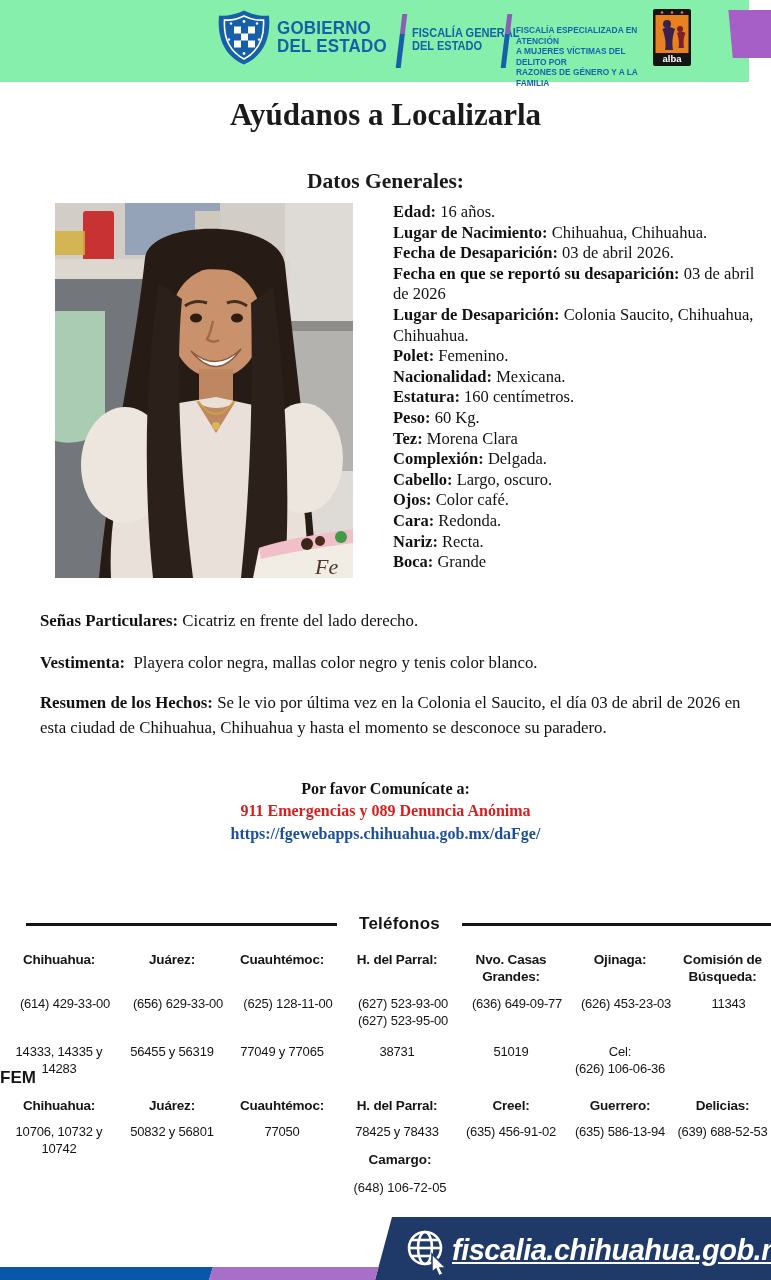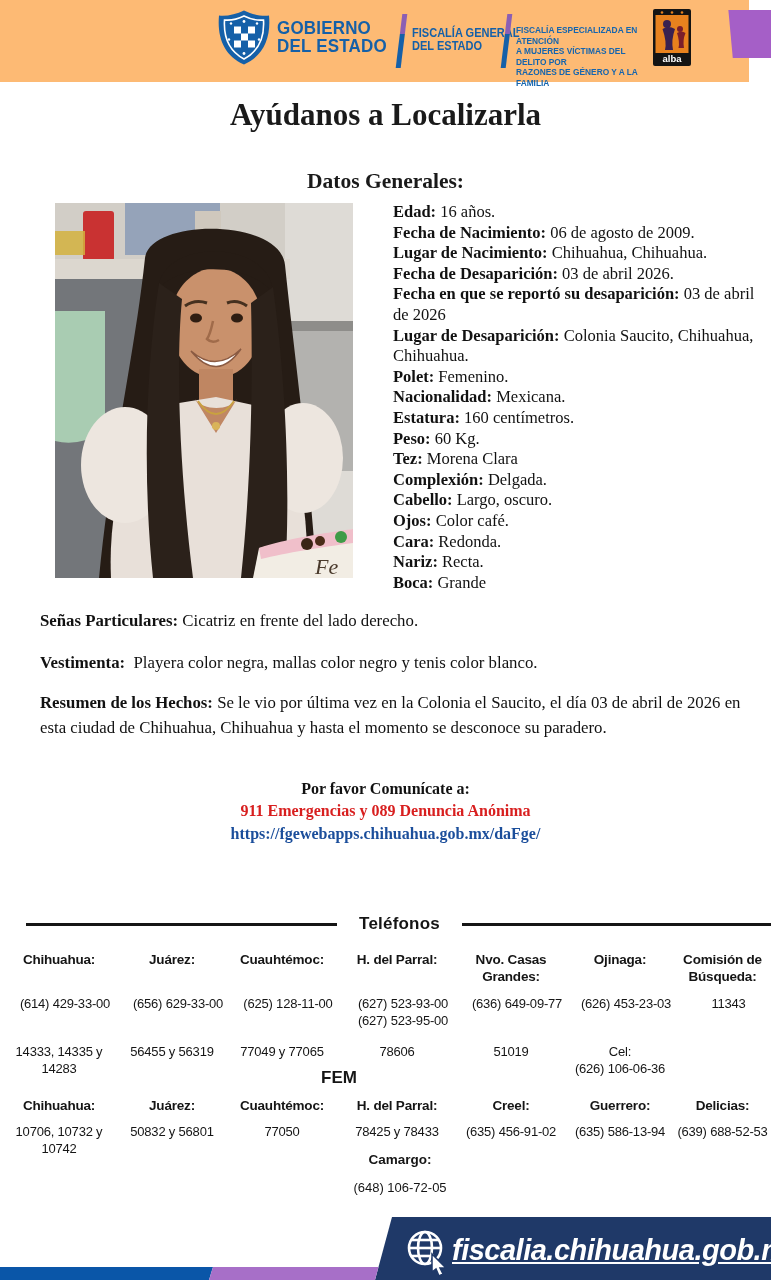--- a/index.html
+++ b/index.html
@@ -1,20 +1,20 @@
 <!DOCTYPE html>
 <html><head>
 <meta charset="utf-8">
 <style>
   * { margin:0; padding:0; box-sizing:border-box; }
   body { background:#ffffff; font-family:"Liberation Serif", serif; }
   .page { position:relative; width:771px; height:1280px; background:#ffffff; overflow:hidden; margin:0 auto; }
 
   
-  .header { position:absolute; top:0; left:0; width:749px; height:82px; background:#fdba74; }
+  .header { position:absolute; top:0; left:0; width:749px; height:82px; background:#86efac; }
   .shield { position:absolute; left:217px; top:9px; width:54px; height:57px; }
   .gob-text { position:absolute; left:277px; top:20px; font-family:"Liberation Sans",sans-serif;
               font-weight:bold; font-size:17.5px; line-height:17.5px; color:#1560a8;
               white-space:pre-line; letter-spacing:0.2px; transform:scaleX(0.97); transform-origin:left; }
   .hdr-divider { position:absolute; top:14px; width:5px; height:54px; transform:skewX(-7deg);
               background:linear-gradient(to bottom,#8b5fb4 0 37%,#1560a8 37% 100%); }
   .div1 { left:399px; } .div2 { left:504px; }
   .fge-text { position:absolute; left:412px; top:27px; font-family:"Liberation Sans",sans-serif;
               font-weight:bold; font-size:12px; line-height:13px; color:#1560a8;
               white-space:pre-line; transform:scaleX(0.92); transform-origin:left; }
@@ -57,21 +57,21 @@
   .rule-title { position:absolute; top:2px; left:14px; width:771px; display:flex; align-items:center; padding:0 12px; }
   .rule-title .line { flex:1; height:3px; background:#151515; }
   .rule-title .t { padding:0 22px; font-size:17px; font-weight:bold; letter-spacing:0.2px; }
   .grid7 { position:absolute; left:0; width:771px; display:grid;
            grid-template-columns:118px 108px 112px 118px 110px 108px 97px;
            text-align:center; white-space:pre-line; letter-spacing:-0.2px; }
   .grid7 > div { padding:0 2px; }
   .g-head { font-weight:bold; font-size:13.5px; line-height:17px; }
   .g-val  { font-size:13px; line-height:16.5px; }
   .tel-head { top:39px; } .tel-r1 { top:84px;padding-left:6px; } .tel-r2 { top:132px; }
-  .fem-title { position:absolute; top:156px; left:0; width:678px; text-align:center;
+  .fem-title { position:absolute; top:156px; left:0; width:678px; 
                font-weight:bold; font-size:17px; }
   .fem-head { top:185px; } .fem-r1 { top:212px; }
   .camargo { position:absolute; top:240px; left:300px; width:200px; text-align:center; }
   .camargo .c-label { font-weight:bold; font-size:13.5px; }
   .camargo .c-val   { font-size:13px; margin-top:13px; }
 
   
   .footer { position:absolute; left:0; bottom:0; width:771px; height:70px; }
   .footer svg { position:absolute; left:0; top:0; }
   .footer-url { position:absolute; left:452px; top:24px; width:310px;
@@ -166,21 +166,20 @@
       <path d="M204,345 C230,336 270,330 298,326 L298,340 C268,344 230,350 206,356 Z" fill="#f0bfca"></path>
       <circle cx="252" cy="341" r="6" fill="#3a2415"></circle>
       <circle cx="265" cy="338" r="5" fill="#4a2c18"></circle>
       <circle cx="286" cy="334" r="6" fill="#3f9b47"></circle>
       <text x="260" y="371" font-family="Liberation Serif, serif" font-style="italic" font-size="22" fill="#4a3a2c">Fe</text>
     </svg>
   </figure>
 
   <div class="datos-list">
     <p class="d-row"><span class="b">Edad:</span> <span>16 años.</span></p>
-    <p class="d-row"><span class="b">Fecha de Nacimiento:</span> <span>06 de agosto de 2009.</span></p>
     <p class="d-row"><span class="b">Lugar de Nacimiento:</span> <span>Chihuahua, Chihuahua.</span></p>
     <p class="d-row"><span class="b">Fecha de Desaparición:</span> <span>03 de abril 2026.</span></p>
     <p class="d-row"><span class="b">Fecha en que se reportó su desaparición:</span> <span>03 de abril de 2026</span></p>
     <p class="d-row"><span class="b">Lugar de Desaparición:</span> <span>Colonia Saucito, Chihuahua, Chihuahua.</span></p>
     <p class="d-row"><span class="b">Polet:</span> <span>Femenino.</span></p>
     <p class="d-row"><span class="b">Nacionalidad:</span> <span>Mexicana.</span></p>
     <p class="d-row"><span class="b">Estatura:</span> <span>160 centímetros.</span></p>
     <p class="d-row"><span class="b">Peso:</span> <span>60 Kg.</span></p>
     <p class="d-row"><span class="b">Tez:</span> <span>Morena Clara</span></p>
     <p class="d-row"><span class="b">Complexión:</span> <span>Delgada.</span></p>
@@ -227,21 +226,21 @@
 (627) 523-95-00</div>
       <div>(636) 649-09-77</div>
       <div>(626) 453-23-03</div>
       <div>11343</div>
     </div>
     <div class="grid7 g-val tel-r2">
       <div>14333, 14335 y
 14283</div>
       <div>56455 y 56319</div>
       <div>77049 y 77065</div>
-      <div>78606</div>
+      <div>38731</div>
       <div>51019</div>
       <div>Cel:
 (626) 106-06-36</div>
       <div></div>
     </div>
 
     <div class="fem-title">FEM</div>
     <div class="grid7 g-head fem-head">
       <div>Chihuahua:</div>
       <div>Juárez:</div>

